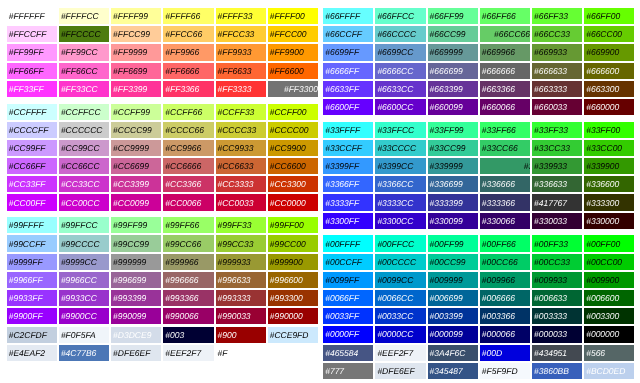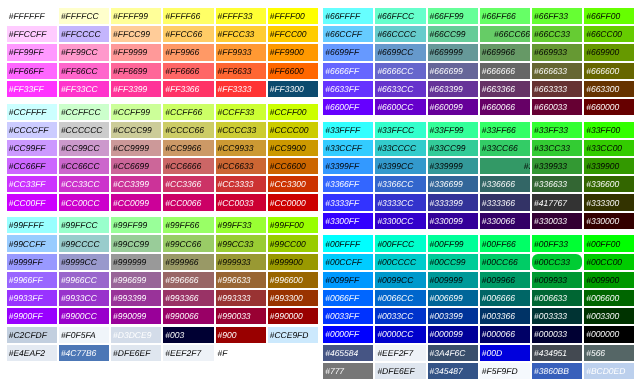--- a/index.html
+++ b/index.html
@@ -28,21 +28,21 @@
 <tr>
 <td class="sw" style="background-color: rgb(255, 255, 255); color: rgb(0, 0, 0);"><span class="lbl">#FFFFFF</span></td>
 <td class="sw" style="background-color: rgb(255, 255, 204); color: rgb(0, 0, 0);"><span class="lbl">#FFFFCC</span></td>
 <td class="sw" style="background-color: rgb(255, 255, 153); color: rgb(0, 0, 0);"><span class="lbl">#FFFF99</span></td>
 <td class="sw" style="background-color: rgb(255, 255, 102); color: rgb(0, 0, 0);"><span class="lbl">#FFFF66</span></td>
 <td class="sw" style="background-color: rgb(255, 255, 51); color: rgb(0, 0, 0);"><span class="lbl">#FFFF33</span></td>
 <td class="sw" style="background-color: rgb(255, 255, 0); color: rgb(0, 0, 0);"><span class="lbl">#FFFF00</span></td>
 </tr>
 <tr>
 <td class="sw" style="background-color: rgb(255, 204, 255); color: rgb(0, 0, 0);"><span class="lbl">#FFCCFF</span></td>
-<td class="sw" style="background-color: #c4b5fd; color: rgb(0, 0, 0);"><span class="lbl">#FFCCCC</span></td>
+<td class="sw" style="background-color: #4d7c0f; color: rgb(0, 0, 0);"><span class="lbl">#FFCCCC</span></td>
 <td class="sw" style="background-color: rgb(255, 204, 153); color: rgb(0, 0, 0);"><span class="lbl">#FFCC99</span></td>
 <td class="sw" style="background-color: rgb(255, 204, 102); color: rgb(0, 0, 0);"><span class="lbl">#FFCC66</span></td>
 <td class="sw" style="background-color: rgb(255, 204, 51); color: rgb(0, 0, 0);"><span class="lbl">#FFCC33</span></td>
 <td class="sw" style="background-color: rgb(255, 204, 0); color: rgb(0, 0, 0);"><span class="lbl">#FFCC00</span></td>
 </tr>
 <tr>
 <td class="sw" style="background-color: rgb(255, 153, 255); color: rgb(0, 0, 0);"><span class="lbl">#FF99FF</span></td>
 <td class="sw" style="background-color: rgb(255, 153, 204); color: rgb(0, 0, 0);"><span class="lbl">#FF99CC</span></td>
 <td class="sw" style="background-color: rgb(255, 153, 153); color: rgb(0, 0, 0);"><span class="lbl">#FF9999</span></td>
 <td class="sw" style="background-color: rgb(255, 153, 102); color: rgb(0, 0, 0);"><span class="lbl">#FF9966</span></td>
@@ -56,21 +56,21 @@
 <td class="sw" style="background-color: rgb(255, 102, 102); color: rgb(0, 0, 0);"><span class="lbl">#FF6666</span></td>
 <td class="sw" style="background-color: rgb(255, 102, 51); color: rgb(0, 0, 0);"><span class="lbl">#FF6633</span></td>
 <td class="sw" style="background-color: rgb(255, 102, 0); color: rgb(0, 0, 0);"><span class="lbl">#FF6600</span></td>
 </tr>
 <tr>
 <td class="sw" style="background-color: rgb(255, 51, 255); color: rgb(255, 255, 255);"><span class="lbl">#FF33FF</span></td>
 <td class="sw" style="background-color: rgb(255, 51, 204); color: rgb(255, 255, 255);"><span class="lbl">#FF33CC</span></td>
 <td class="sw" style="background-color: rgb(255, 51, 153); color: rgb(255, 255, 255);"><span class="lbl">#FF3399</span></td>
 <td class="sw" style="background-color: rgb(255, 51, 102); color: rgb(255, 255, 255);"><span class="lbl">#FF3366</span></td>
 <td class="sw" style="background-color: rgb(255, 51, 51); color: rgb(255, 255, 255);"><span class="lbl">#FF3333</span></td>
-<td class="sw" style="background-color: #0c4a6e; color: rgb(255, 255, 255);"><span class="lbl">#FF3300</span></td>
+<td class="sw" style="background-color: #737373; color: rgb(255, 255, 255); text-align: right;"><span class="lbl">#FF3300</span></td>
 </tr>
 </tbody>
       </table>
 <table class="grid">
         <tbody>
 <tr>
 <td class="sw" style="background-color: rgb(204, 255, 255); color: rgb(0, 0, 0);"><span class="lbl">#CCFFFF</span></td>
 <td class="sw" style="background-color: rgb(204, 255, 204); color: rgb(0, 0, 0);"><span class="lbl">#CCFFCC</span></td>
 <td class="sw" style="background-color: rgb(204, 255, 153); color: rgb(0, 0, 0);"><span class="lbl">#CCFF99</span></td>
 <td class="sw" style="background-color: rgb(204, 255, 102); color: rgb(0, 0, 0);"><span class="lbl">#CCFF66</span></td>
@@ -305,21 +305,21 @@
 <td class="sw" style="background-color: rgb(0, 255, 153); color: rgb(0, 0, 0);"><span class="lbl">#00FF99</span></td>
 <td class="sw" style="background-color: rgb(0, 255, 102); color: rgb(0, 0, 0);"><span class="lbl">#00FF66</span></td>
 <td class="sw" style="background-color: rgb(0, 255, 51); color: rgb(0, 0, 0);"><span class="lbl">#00FF33</span></td>
 <td class="sw" style="background-color: rgb(0, 255, 0); color: rgb(0, 0, 0);"><span class="lbl">#00FF00</span></td>
 </tr>
 <tr>
 <td class="sw" style="background-color: rgb(0, 204, 255); color: rgb(0, 0, 0);"><span class="lbl">#00CCFF</span></td>
 <td class="sw" style="background-color: rgb(0, 204, 204); color: rgb(0, 0, 0);"><span class="lbl">#00CCCC</span></td>
 <td class="sw" style="background-color: rgb(0, 204, 153); color: rgb(0, 0, 0);"><span class="lbl">#00CC99</span></td>
 <td class="sw" style="background-color: rgb(0, 204, 102); color: rgb(0, 0, 0); margin-left: 36px;"><span class="lbl">#00CC66</span></td>
-<td class="sw" style="background-color: rgb(0, 204, 51); color: rgb(0, 0, 0); border-radius: 6px;"><span class="lbl">#00CC33</span></td>
+<td class="sw" style="background-color: rgb(0, 204, 51); color: rgb(0, 0, 0);"><span class="lbl">#00CC33</span></td>
 <td class="sw" style="background-color: rgb(0, 204, 0); color: rgb(0, 0, 0);"><span class="lbl">#00CC00</span></td>
 </tr>
 <tr>
 <td class="sw" style="background-color: rgb(0, 153, 255); color: rgb(0, 0, 0);"><span class="lbl">#0099FF</span></td>
 <td class="sw" style="background-color: rgb(0, 153, 204); color: rgb(0, 0, 0);"><span class="lbl">#0099CC</span></td>
 <td class="sw" style="background-color: rgb(0, 153, 153); color: rgb(0, 0, 0);"><span class="lbl">#009999</span></td>
 <td class="sw" style="background-color: rgb(0, 153, 102); color: rgb(0, 0, 0);"><span class="lbl">#009966</span></td>
 <td class="sw" style="background-color: rgb(0, 153, 51); color: rgb(0, 0, 0);"><span class="lbl">#009933</span></td>
 <td class="sw" style="background-color: rgb(0, 153, 0); color: rgb(0, 0, 0);"><span class="lbl">#009900</span></td>
 </tr>

